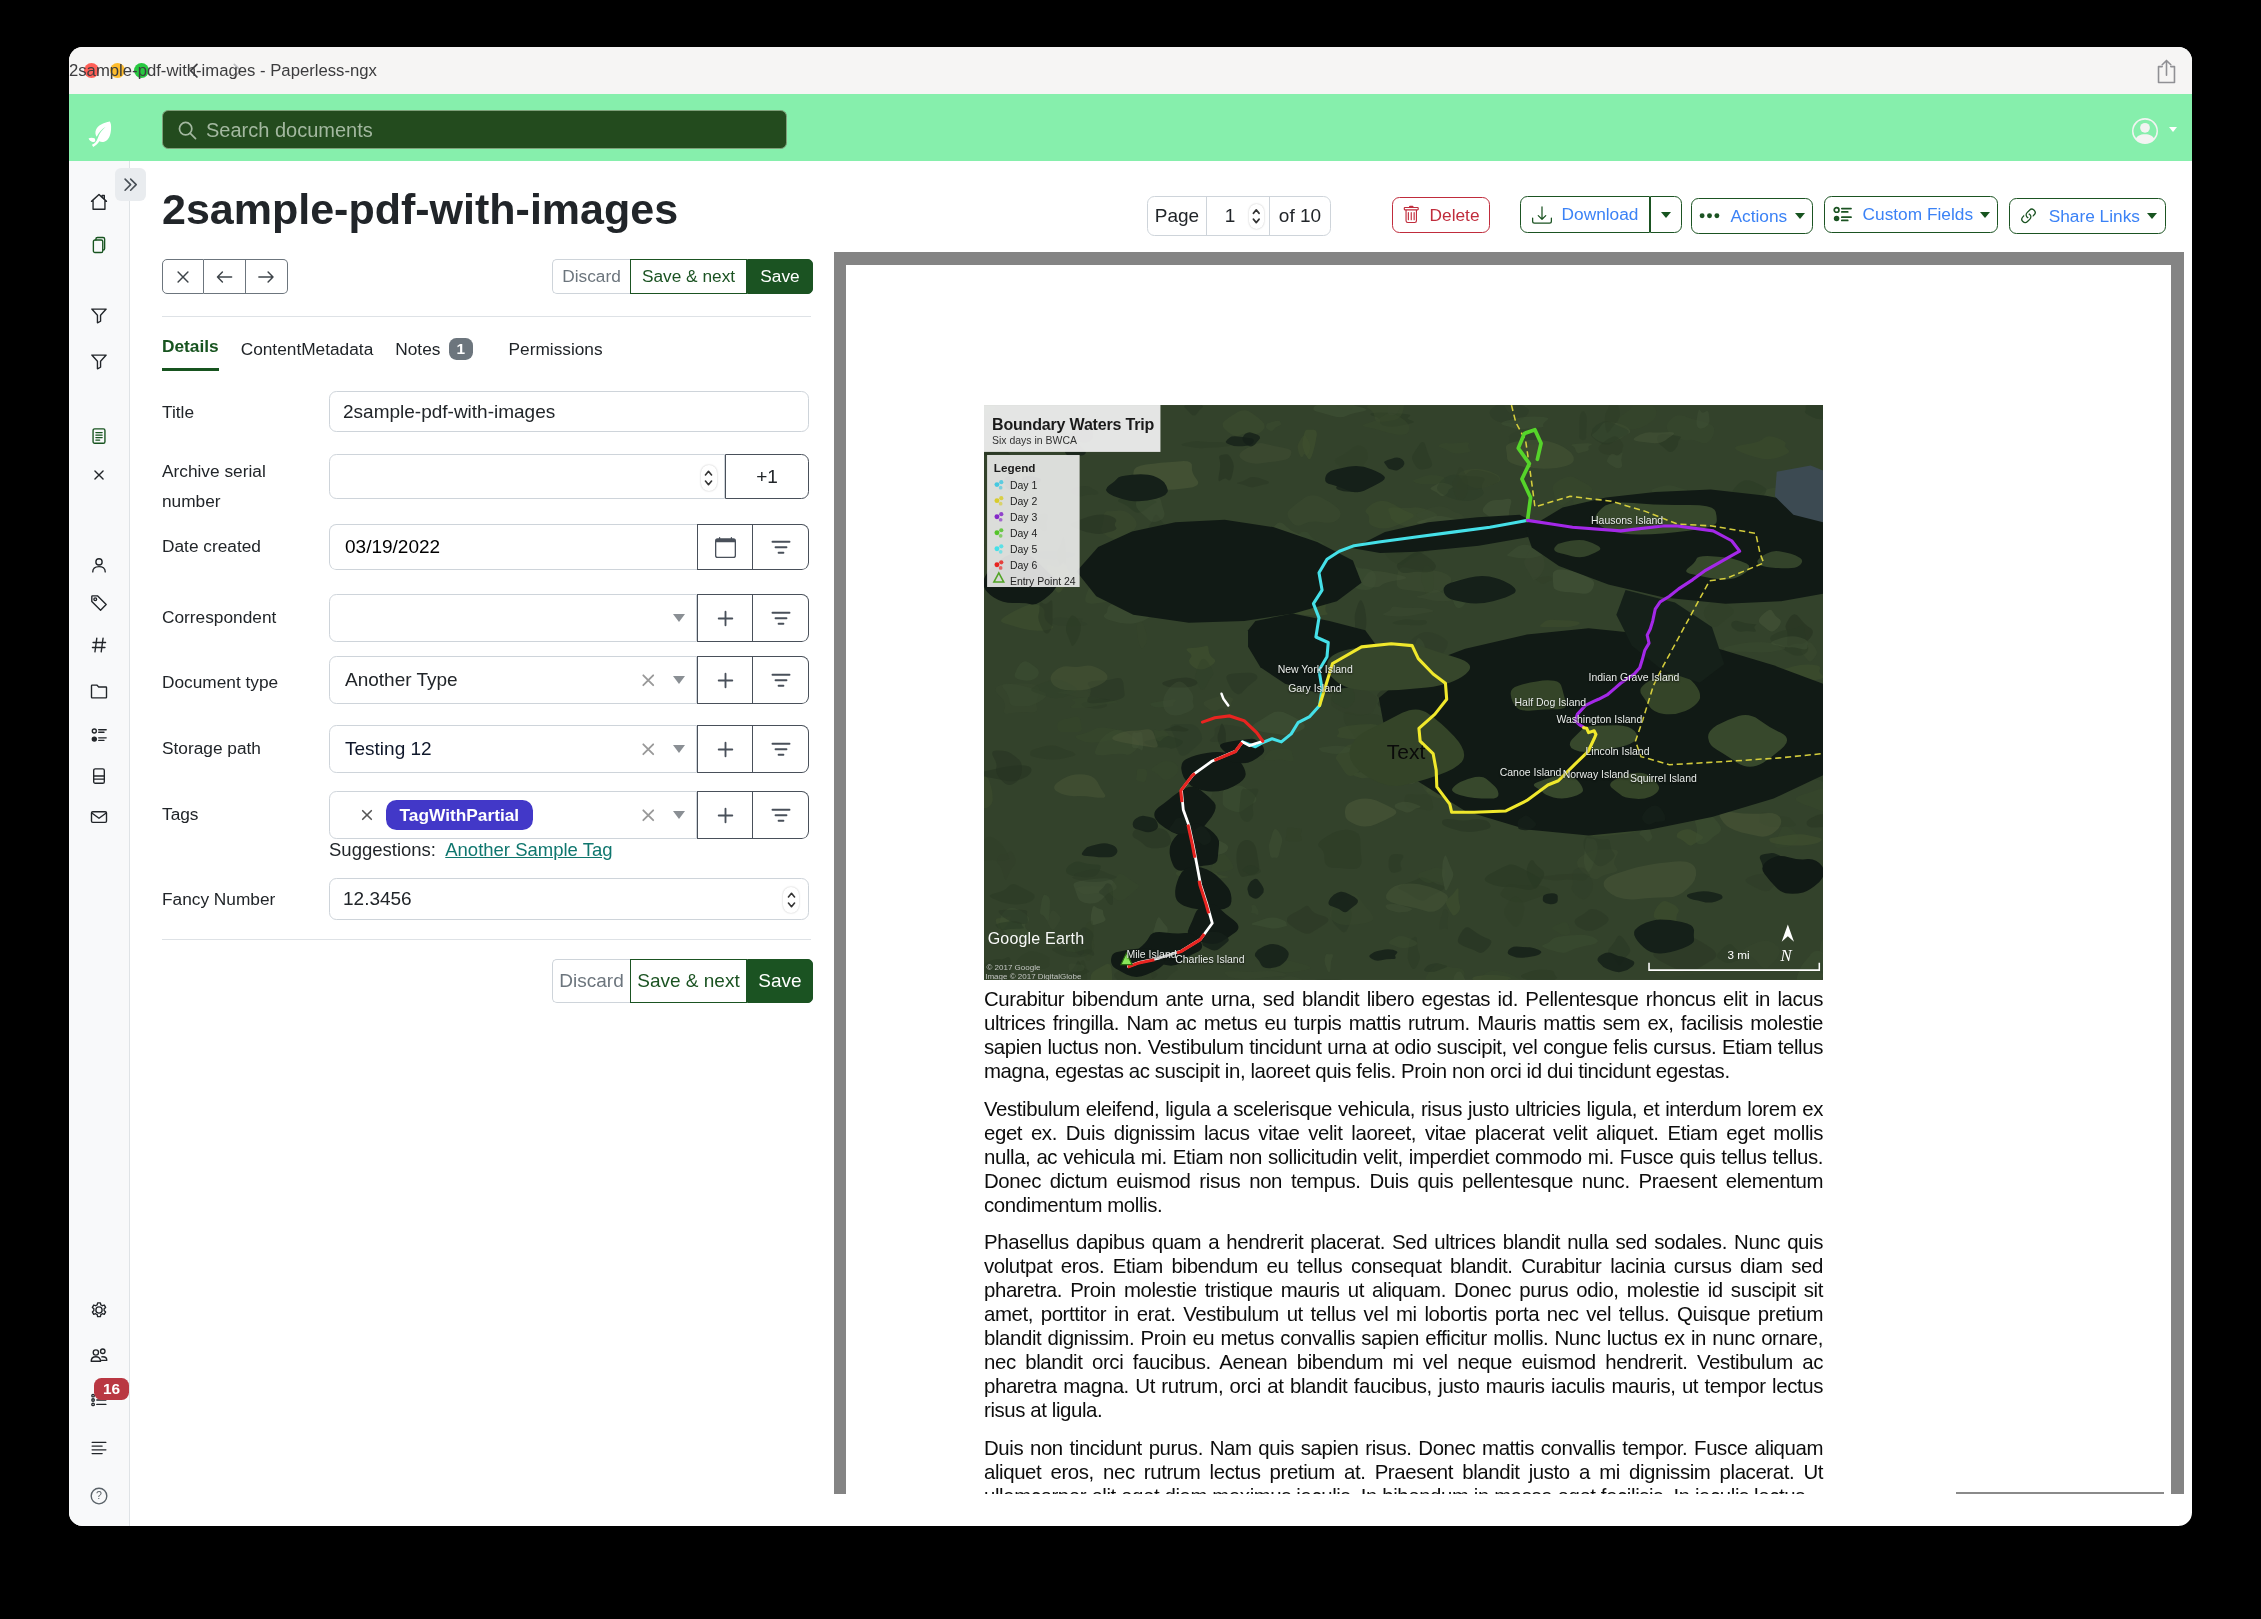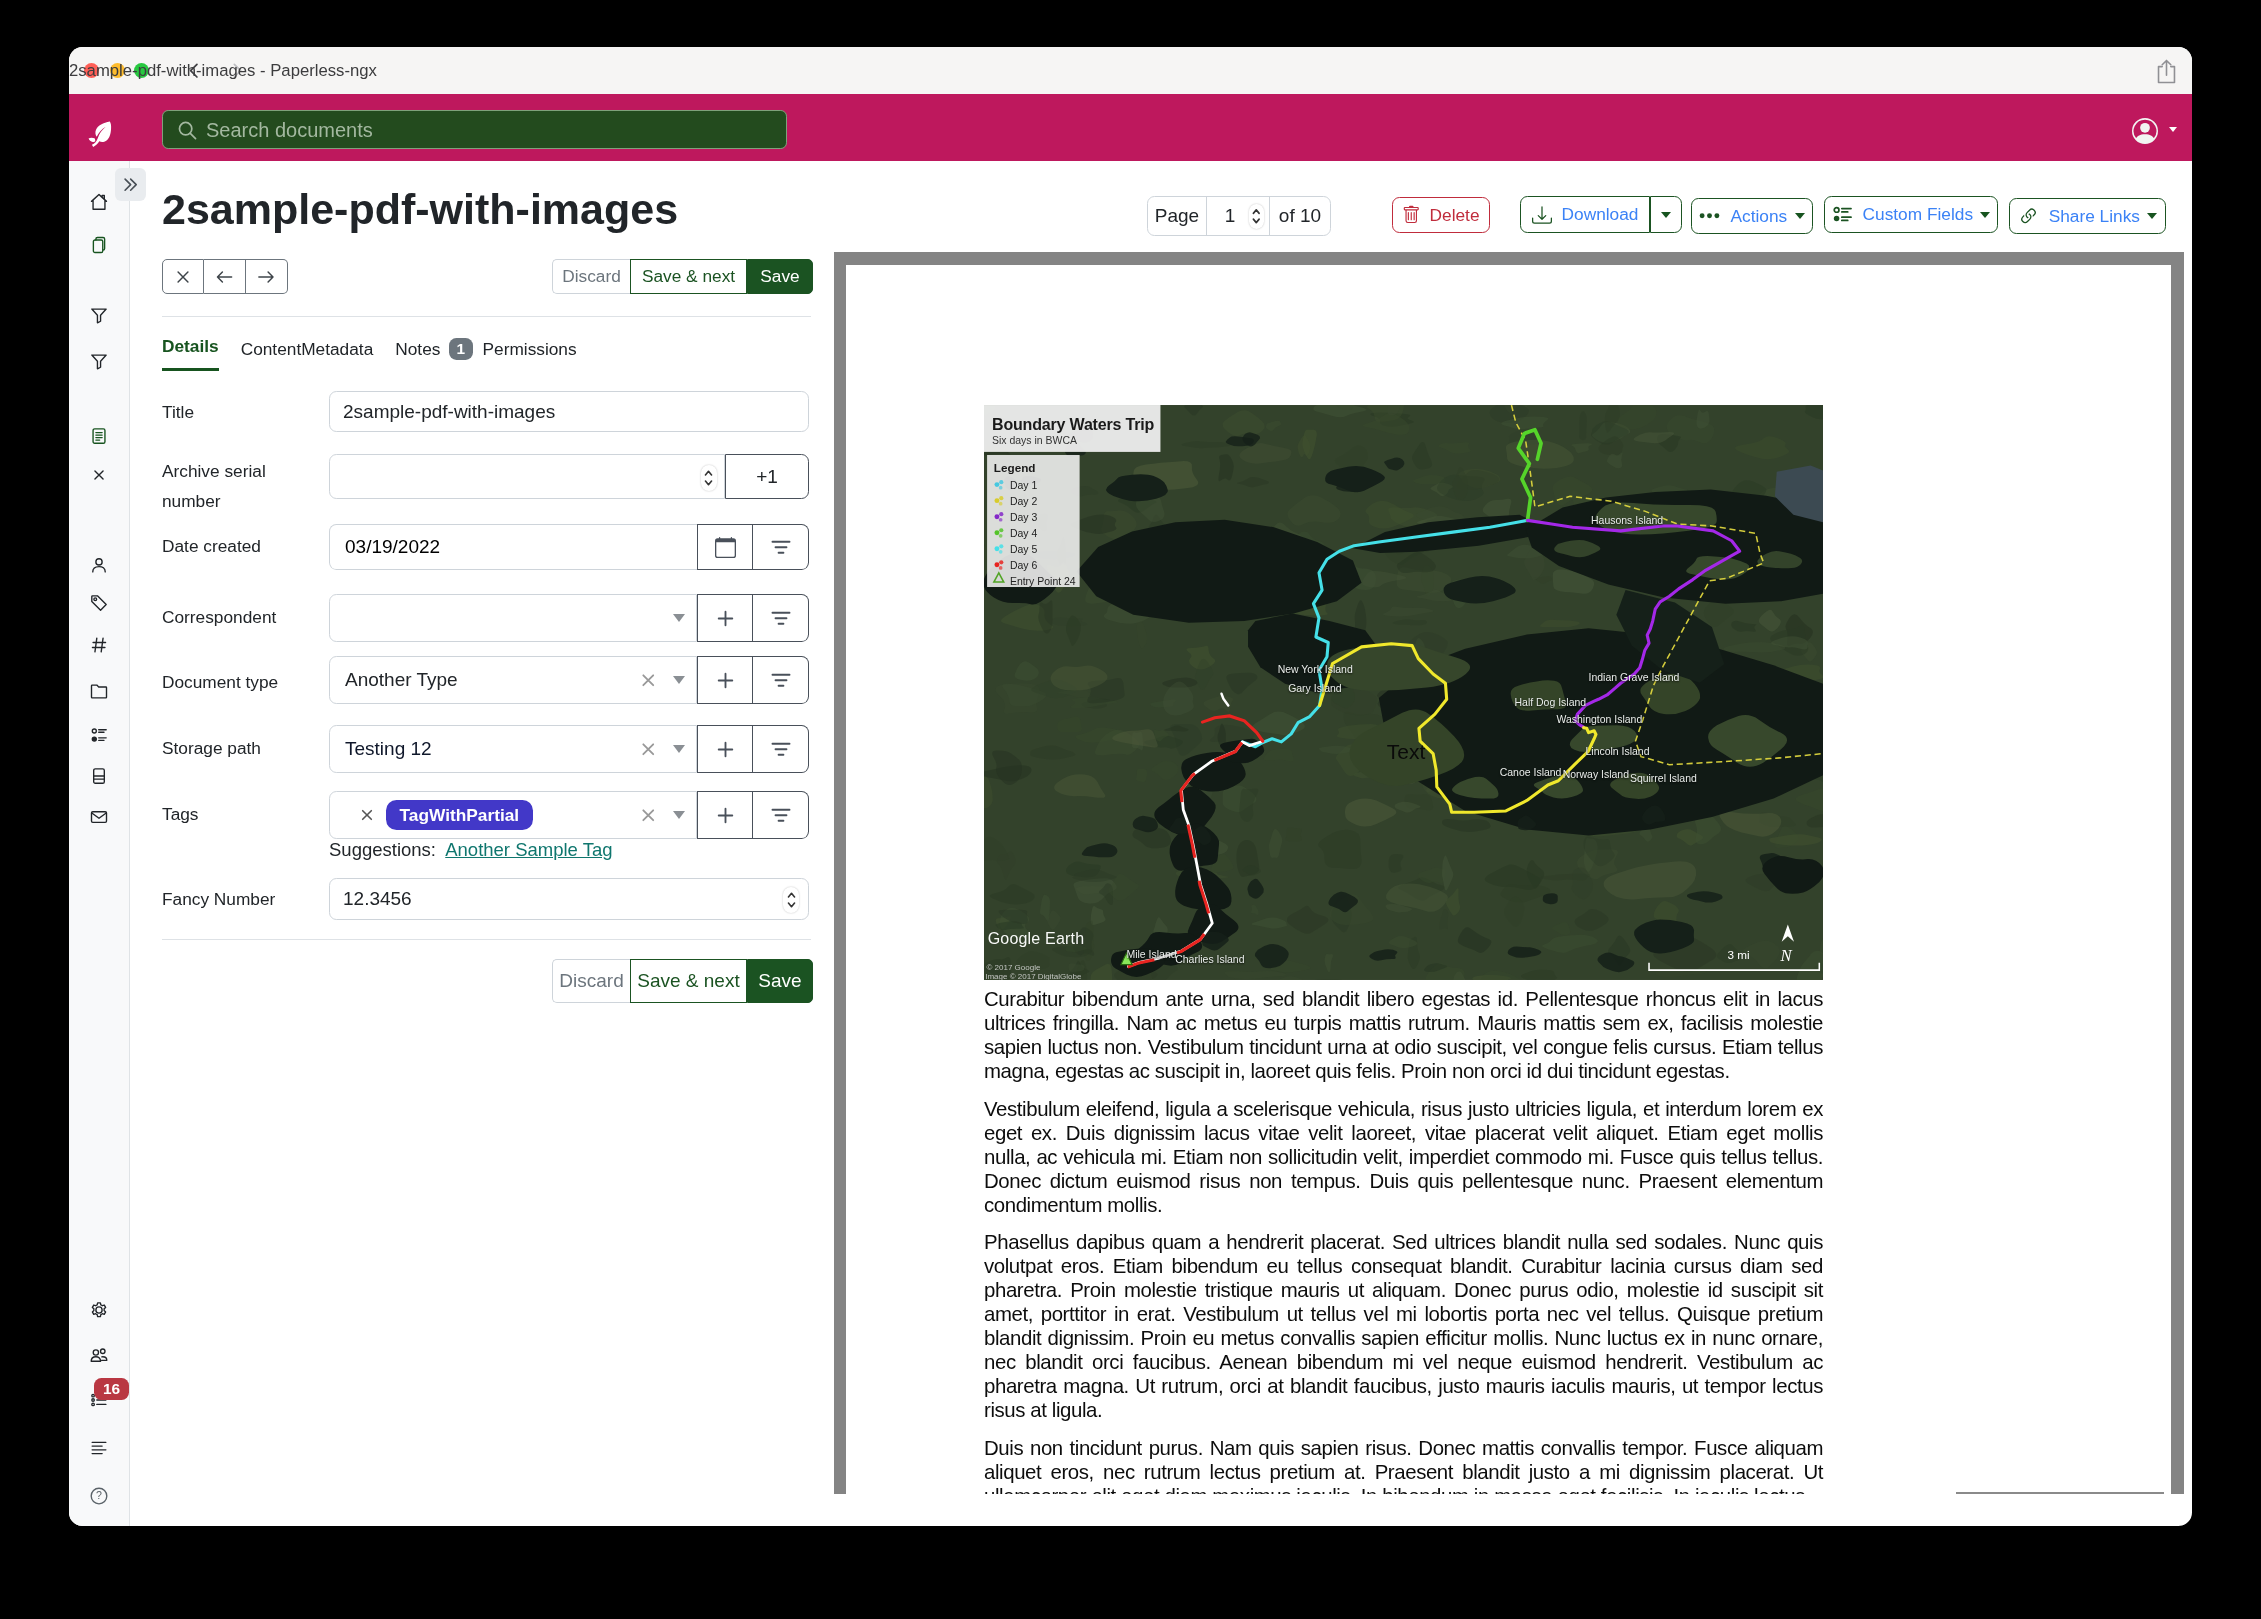--- a/index.html
+++ b/index.html
@@ -1,18 +1,18 @@
 <!DOCTYPE html>
 <html style="font-size:10px"><head><meta charset="utf-8"><style>
 * { margin:0; padding:0; box-sizing:border-box; }
 html,body { width:2261px; height:1619px; background:#000; font-family:"Liberation Sans",sans-serif; }
 #win { position:absolute; left:69px; top:47px; width:2123px; height:1479px; background:#fff; border-radius:13.6px; overflow:hidden; }
 .abs { position:absolute; }
 #titlebar { position:absolute; left:0; top:0; width:2123px; height:47px; background:#f6f5f4; }
-#navbar { position:absolute; left:0; top:47px; width:2123px; height:67px; background:#be185d; }
+#navbar { position:absolute; left:0; top:47px; width:2123px; height:67px; background:#86efac; }
 #sidebar { position:absolute; left:0; top:114px; width:61px; height:1366px; background:#f8f9fa; border-right:1.2px solid #dfe3e6; }
 .tl { position:absolute; top:16px; width:15px; height:15px; border-radius:50%; }
 #wtitle { position:absolute; top:13.6px; left:0; width:2123px; text-align:left; font-size:16.7px; color:#3c3c3e; }
 #search { position:absolute; left:93px; top:16px; width:625px; height:39px; background:#234b1e; border:1.2px solid #7fa17b; border-radius:6.2px; }
 #search span { position:absolute; left:43px; top:8px; font-size:20px; color:#a3b8a0; }
 h1.doc { position:absolute; left:93px; top:138px; font-size:43px; font-weight:600; color:#212529; }
 .btn { position:absolute; display:flex; align-items:center; justify-content:center; background:#fff; font-size:17.3px; border:1.2px solid #1b5322; color:#3b82f6; }
 .lbl { position:absolute; left:93px; font-size:17.3px; color:#212529; }
 .inp { position:absolute; left:260px; width:480px; border:1.2px solid #ced4da; border-radius:7.4px; background:#fff; font-size:19px; color:#212529; display:flex; align-items:center; padding-left:13px; }
 .hr { position:absolute; left:93px; width:649px; border-top:1.2px solid #dee2e6; }
@@ -154,21 +154,21 @@
 <div style="width:117px;border:1.2px solid #1b5322;color:#1b5322;display:flex;align-items:center;justify-content:center;background:#fff">Save &amp; next</div>
 <div style="width:66px;background:#1b5322;color:#fff;border:1.2px solid #1b5322;border-radius:0 5px 5px 0;display:flex;align-items:center;justify-content:center">Save</div>
 </div>
 <div class="hr" style="top:269px"></div>
 <div class="abs" style="left:93px;top:283px;height:38px;display:flex;align-items:center;font-size:17.3px;color:#212529">
 <div style="color:#17541f;font-weight:bold;border-bottom:3.7px solid #17541f;padding:8.6px 0 10.5px 0">Details</div>
 <div style="margin-left:22px">Content</div>
 <div style="">Metadata</div>
 <div style="margin-left:22px">Notes</div>
 <div style="margin-left:8.6px;background:#6c757d;color:#fff;font-weight:bold;font-size:15.4px;border-radius:7.4px;min-width:23.5px;height:21.6px;display:flex;align-items:center;justify-content:center">1</div>
-<div style="margin-left:10px">Permissions</div>
+<div style="margin-left:36px">Permissions</div>
 </div>
 <div class="lbl" style="top:355px">Title</div>
 <div class="inp" style="top:344px;height:41px">2sample-pdf-with-images</div>
 <div class="lbl" style="top:409px;line-height:30px">Archive serial<br>number</div>
 <div class="abs" style="left:260px;top:407px;width:480px;height:45px;display:flex">
       <div style="position:relative;flex:1;border:1.2px solid #ced4da;border-radius:7.4px 0 0 7.4px;background:#fff">
         <div style="position:absolute;right:7.4px;top:10px;width:16px;height:26px;background:#fff;border-radius:8px;box-shadow:0 0 1.9px rgba(0,0,0,0.25)">
 <svg style="position:absolute;left:2.5px;top:3.1px" width="11" height="20" viewBox="0 0 18 32" fill="none" stroke="#333" stroke-width="2.6" stroke-linecap="round" stroke-linejoin="round">
             <path d="M4 11 L9 5 L14 11 M4 21 L9 27 L14 21"></path>
           </svg>

